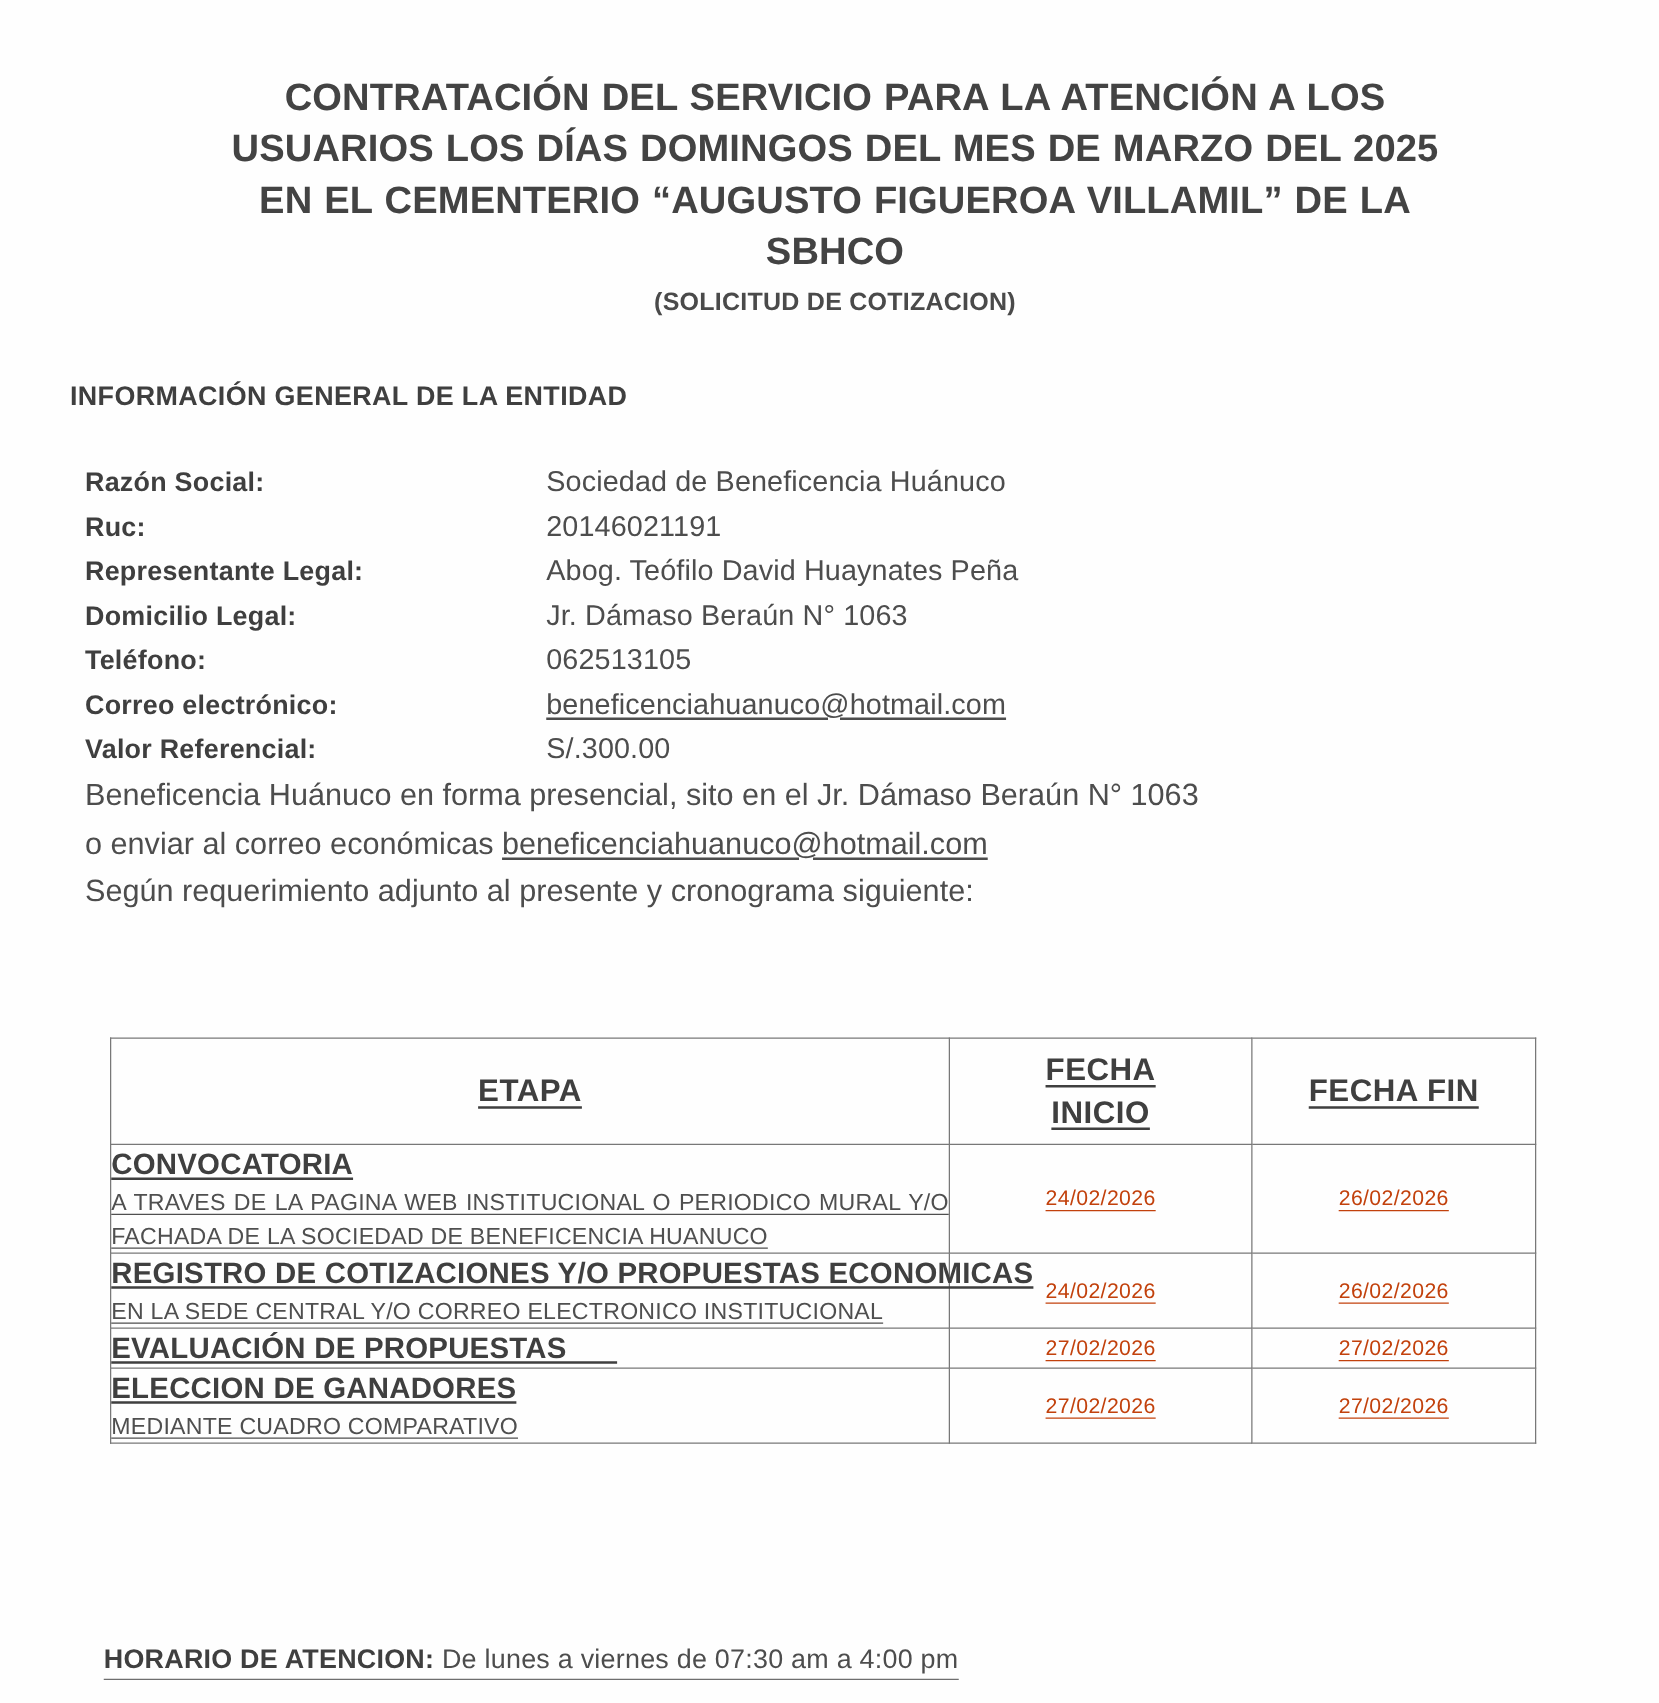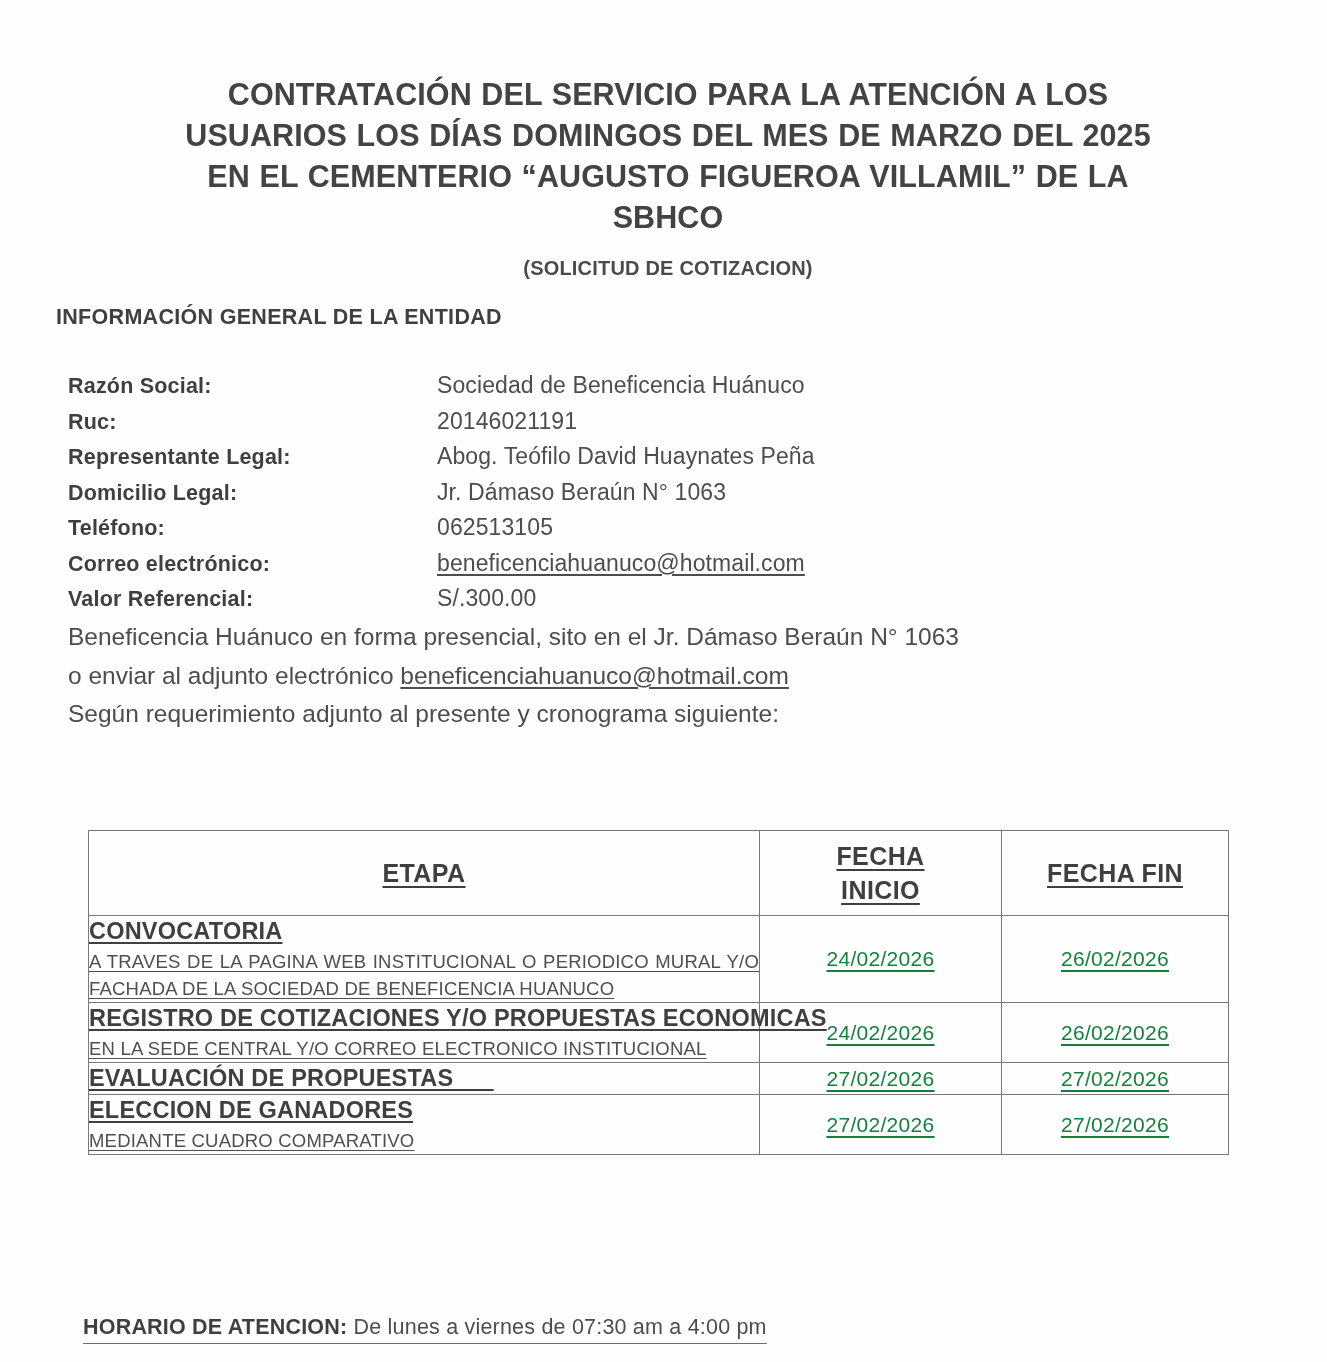--- a/index.html
+++ b/index.html
@@ -31,21 +31,21 @@
     top: 58px;
     width: 1180px;
     text-align: center;
   }
   .doc-title {
     font-size: 30.5px;
     font-weight: 700;
     line-height: 41px;
     letter-spacing: 0.1px;
     color: #434343;
-    margin: 16px;
+    margin: 0;
     word-spacing: 1px;
   }
   .doc-subtitle {
     font-size: 20px;
     font-weight: 700;
     line-height: 28px;
     color: #4a4a4a;
     margin: 6px 0 0 0;
     letter-spacing: 0.2px;
   }
@@ -173,22 +173,22 @@
     letter-spacing: 0.2px;
     text-align: justify;
     text-align-last: left;
     text-decoration: underline;
     text-underline-offset: 3px;
     margin-top: 1px;
   }
 
   .date-cell {
     text-align: center;
-    font-size: 21px;
-    color: #15803d;
+    font-size: 17px;
+    color: #c2410c;
     letter-spacing: 0.3px;
   }
   .date-cell span {
     display: inline-block;
     text-decoration: underline;
     text-underline-offset: 4px;
   }
 
   
   .footer-note {
@@ -258,21 +258,21 @@
       <div class="info-value linked">beneficenciahuanuco@hotmail.com</div>
     </div>
     <div class="info-row">
       <div class="info-label">Valor Referencial:</div>
       <div class="info-value">S/.300.00</div>
     </div>
   </div>
 
   <div class="para-block">
     <div class="para-line">Beneficencia Huánuco en forma presencial, sito en el Jr. Dámaso Beraún N° 1063</div>
-    <div class="para-line"><span>o enviar al adjunto electrónico </span><span class="inline-link">beneficenciahuanuco@hotmail.com</span></div>
+    <div class="para-line"><span>o enviar al correo económicas </span><span class="inline-link">beneficenciahuanuco@hotmail.com</span></div>
     <div class="para-line">Según requerimiento adjunto al presente y cronograma siguiente:</div>
   </div>
 
   <table class="schedule">
     <colgroup>
       <col class="col-etapa">
         <col class="col-inicio">
         <col class="col-fin">
     </colgroup>
     <thead>

